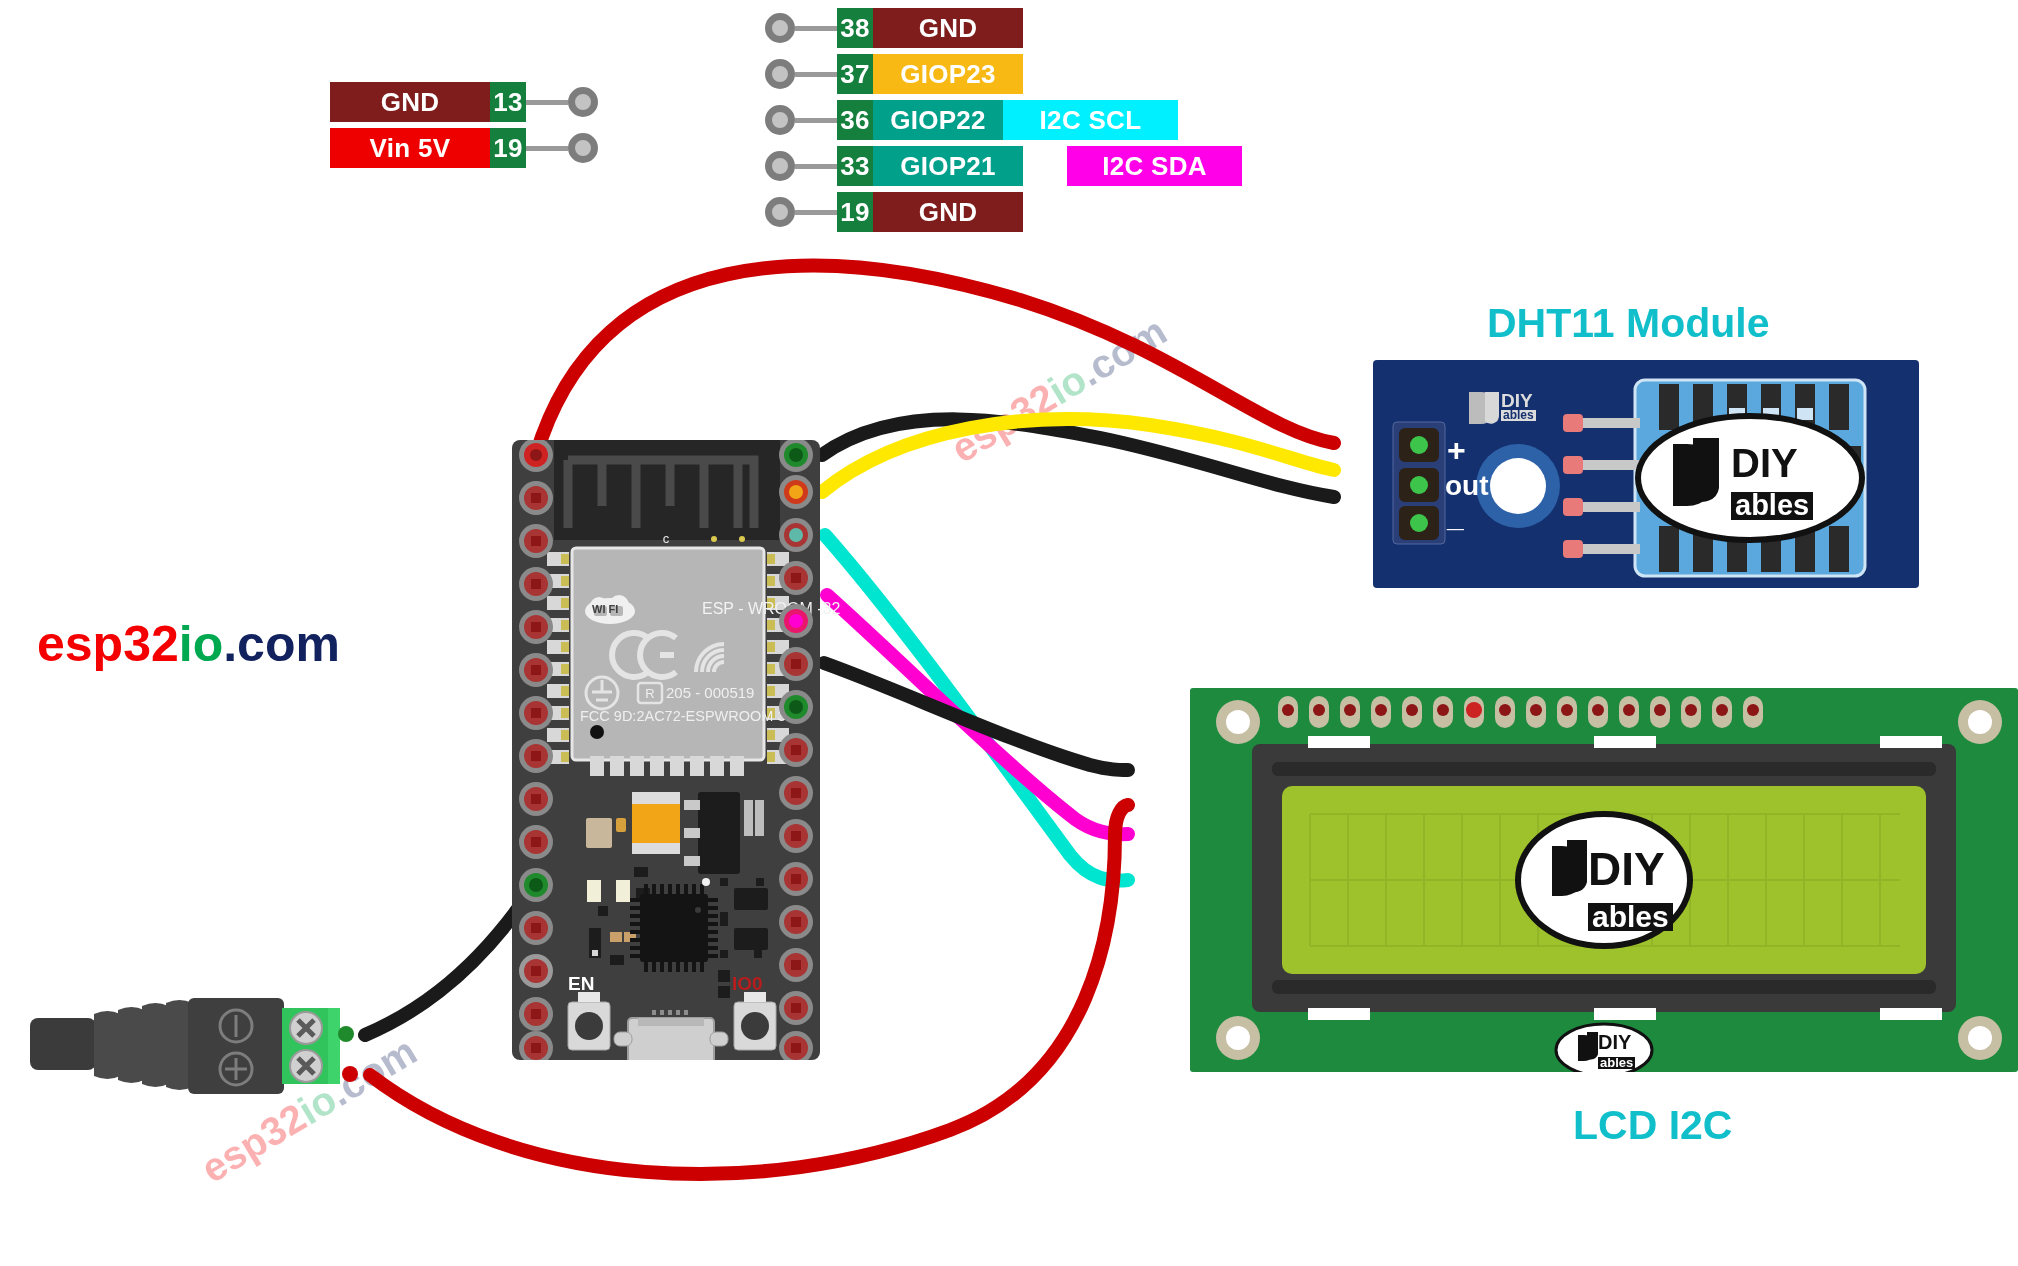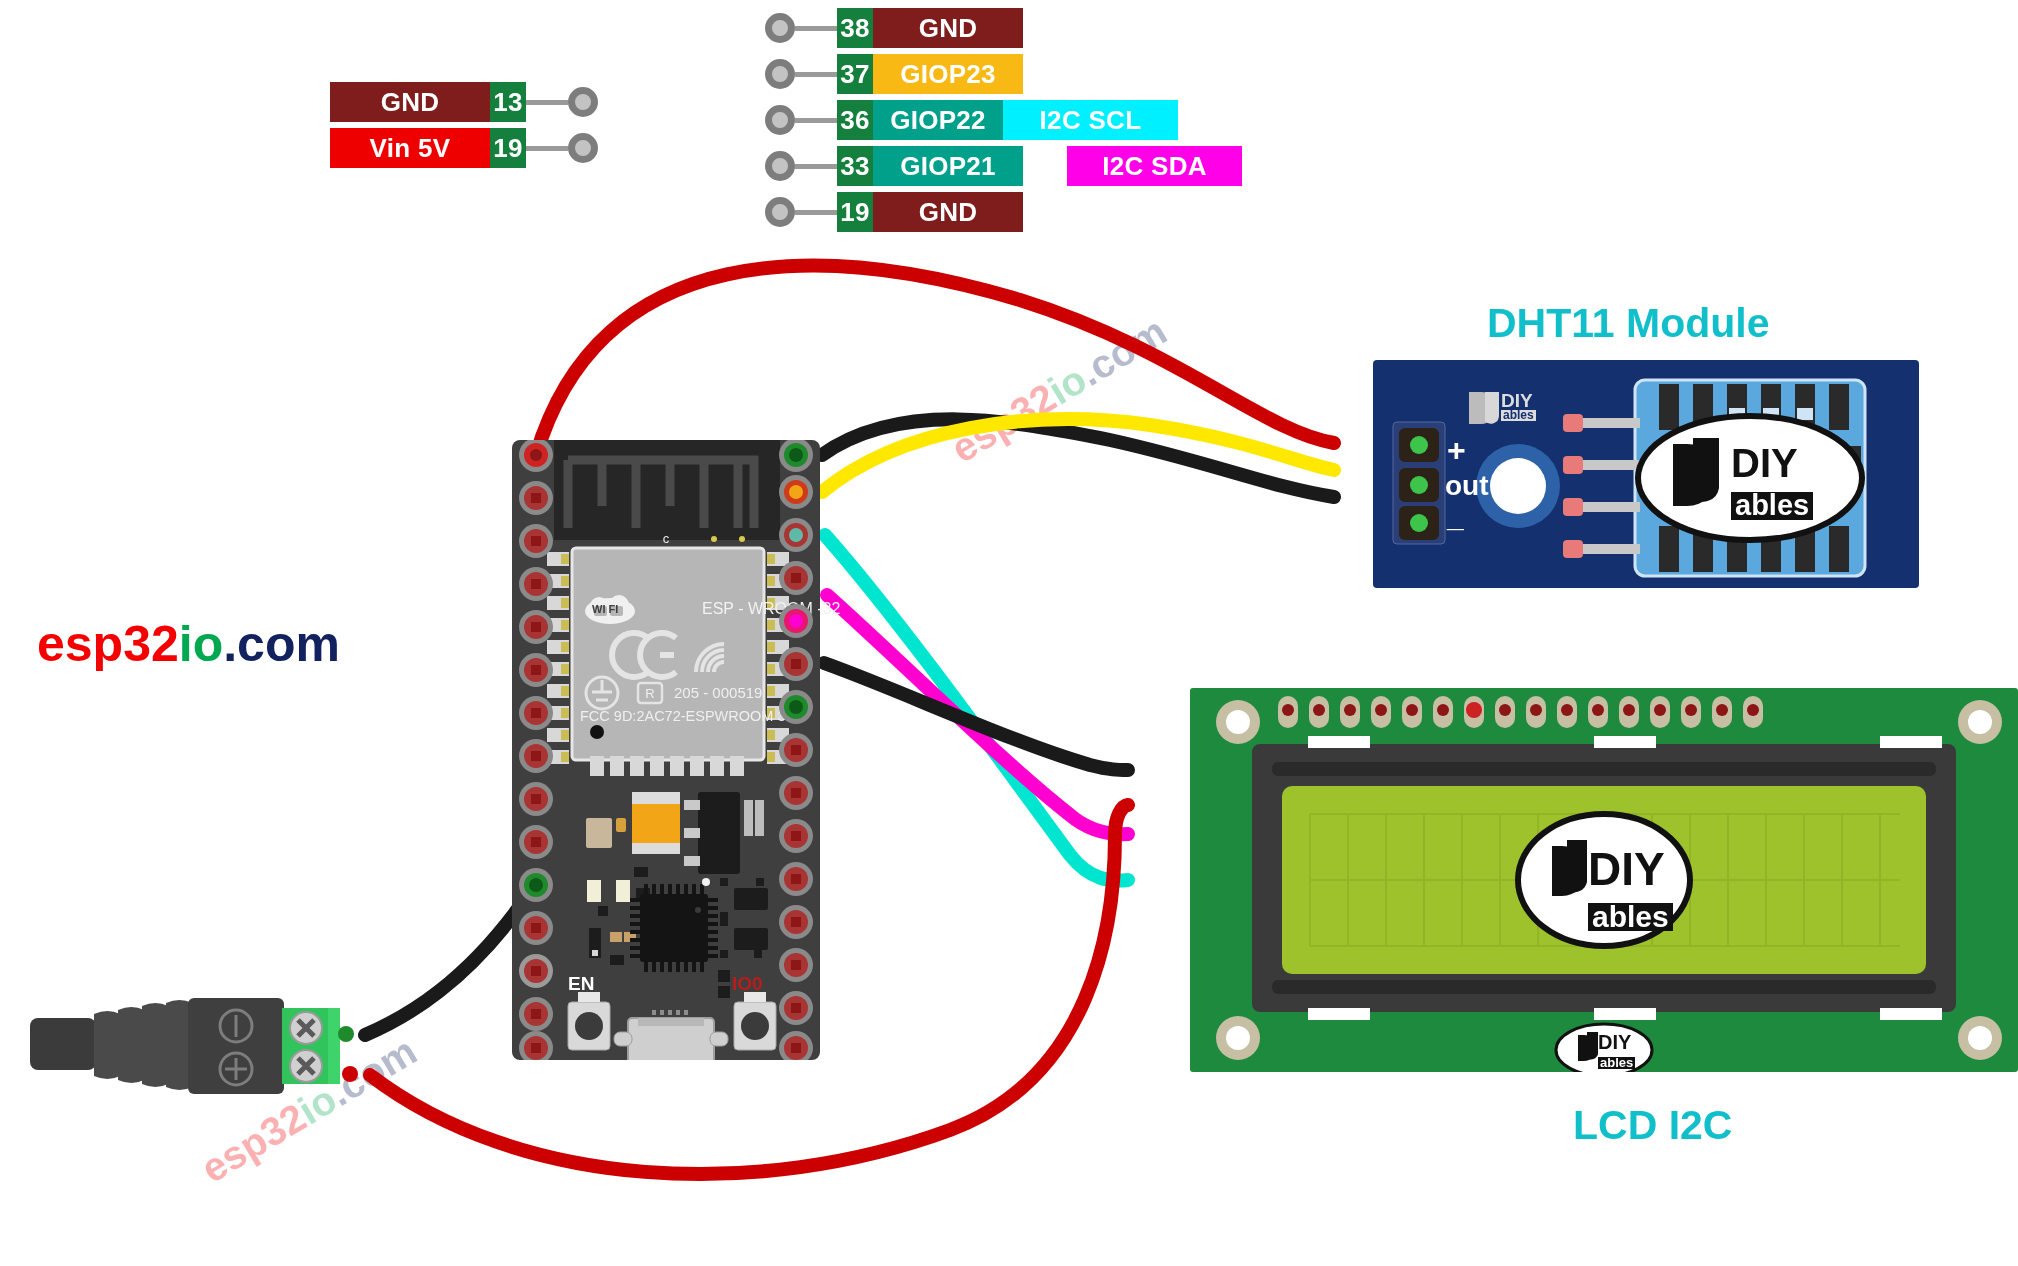--- a/index.html
+++ b/index.html
@@ -223,21 +223,21 @@
       <circle cx="96" cy="253" r="16" stroke="#e4e4e4" stroke-width="3" fill="none"></circle>
       <path d="M86 252 h20 M90 260 h12 M96 240 v12" stroke="#e4e4e4" stroke-width="3"></path>
 
       <rect x="132" y="243" width="24" height="20" rx="3" stroke="#e4e4e4" stroke-width="2.5" fill="none"></rect>
       <text x="144" y="258" font-size="13" fill="#eee" text-anchor="middle" font-family="Liberation Sans, sans-serif">R</text>
       <circle cx="91" cy="292" r="7" fill="#111"></circle>
       <rect x="80" y="0" width="160" height="0"></rect>
     </svg>
 
     <div style="position:absolute;left:196px;top:160px;font-size:16px;color:#f2f2f2;white-space:nowrap;">ESP - WROOM -32</div>
-    <div style="position:absolute;left:168px;top:244px;font-size:15px;color:#efefef;white-space:nowrap;">205 - 000519</div>
+    <div style="position:absolute;left:160px;top:244px;font-size:15px;color:#efefef;white-space:nowrap;">205 - 000519</div>
     <div style="position:absolute;left:74px;top:268px;font-size:14.5px;color:#efefef;white-space:nowrap;">FCC 9D:2AC72-ESPWROOM 32</div>
     <div style="position:absolute;left:86px;top:163px;font-size:11px;font-weight:bold;color:#3f3f3f;">WI FI</div>
 
     <svg width="320" height="620" style="position:absolute;left:0;top:0;">
       <rect x="126" y="352" width="48" height="62" rx="3" fill="#f2a516"></rect>
       <rect x="126" y="352" width="48" height="12" fill="#dcdcdc"></rect>
       <rect x="126" y="403" width="48" height="11" fill="#dcdcdc"></rect>
       <rect x="80" y="378" width="26" height="30" rx="2" fill="#c9b79b"></rect>
       <rect x="110" y="378" width="10" height="14" rx="2" fill="#d6a03c"></rect>
       <rect x="192" y="352" width="42" height="82" rx="3" fill="#1c1c1c"></rect>

